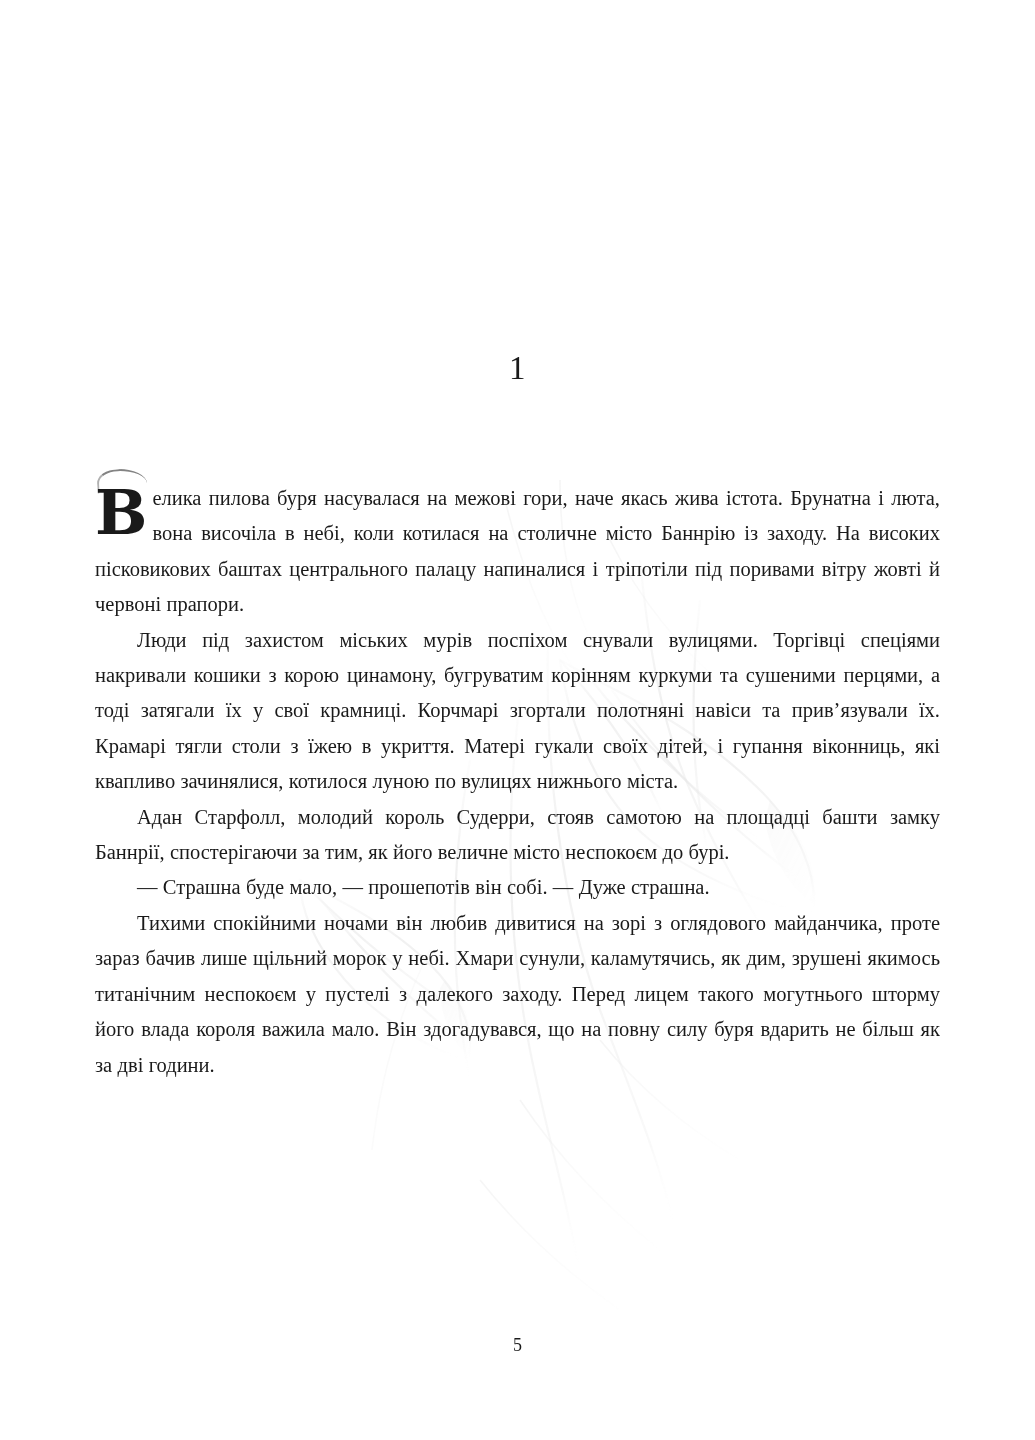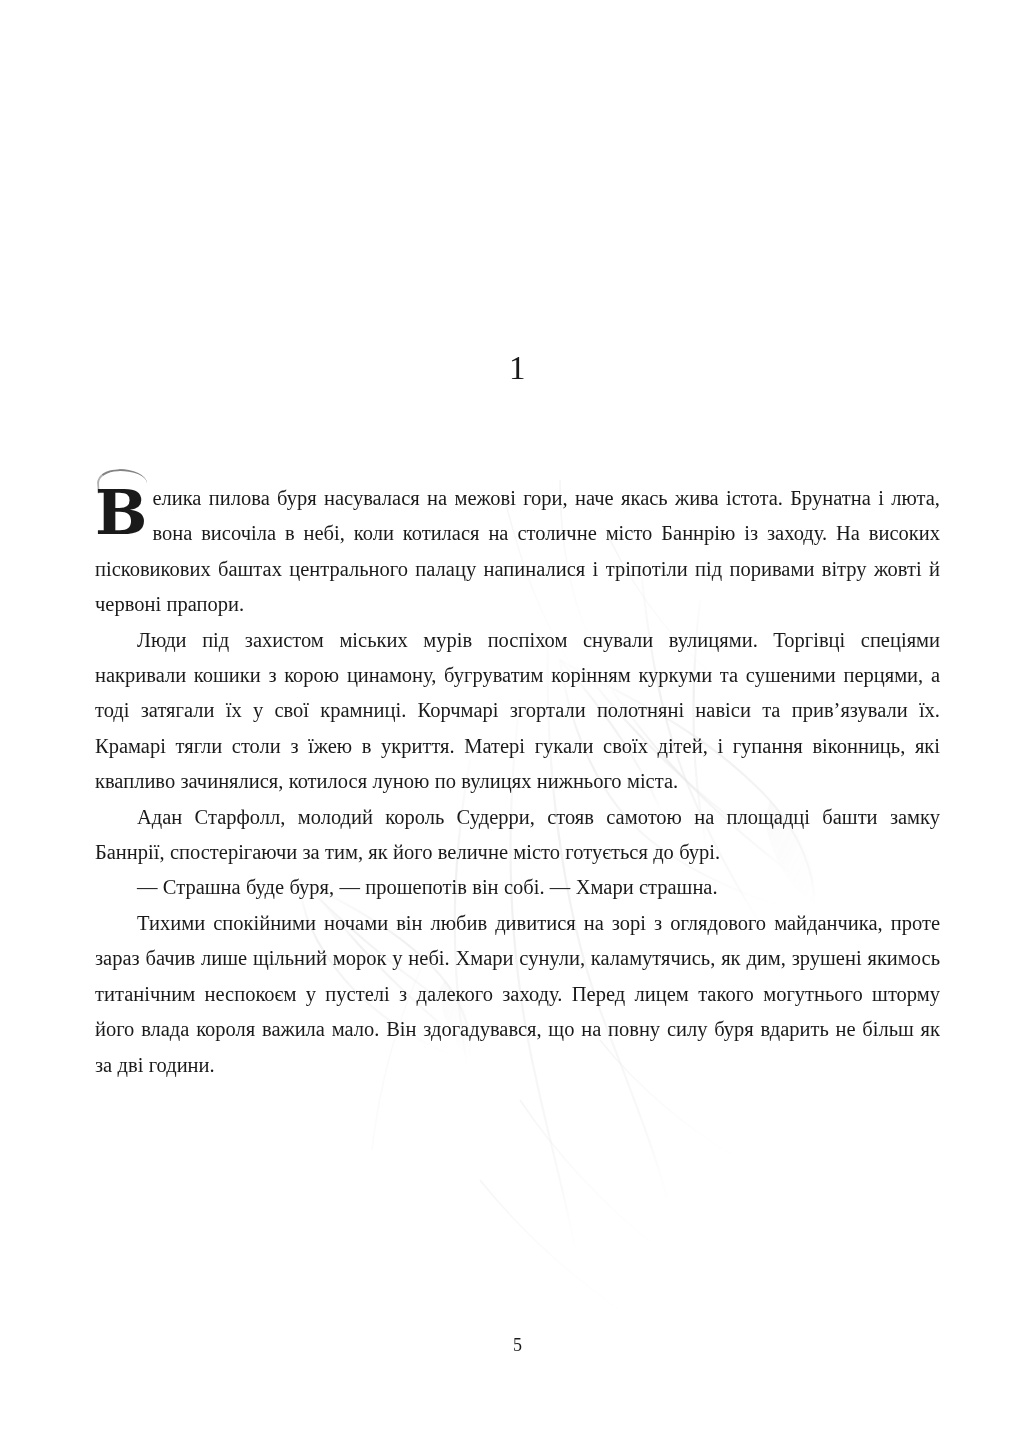--- a/index.html
+++ b/index.html
@@ -159,20 +159,20 @@
 
 <div class="page">
 
   <div class="chapter-number">1</div>
 
   <div class="body-text">
 
     <p class="first-par"><span class="dropcap">В</span><span>елика пилова буря насувалася на межові гори, наче якась жива істота. Брунатна і люта, вона височіла в небі, коли котилася на столичне місто Баннрію із заходу. На високих пісковикових баштах центрального палацу напиналися і тріпотіли під поривами вітру жовті й червоні прапори.</span></p>
 
     <p>Люди під захистом міських мурів поспіхом снували вулицями. Торгівці спеціями накривали кошики з корою цинамону, бугруватим корінням куркуми та сушеними перцями, а тоді затягали їх у свої крамниці. Корчмарі згортали полотняні навіси та прив’язували їх. Крамарі тягли столи з їжею в укриття. Матері гукали своїх дітей, і гупання віконниць, які квапливо зачинялися, котилося луною по вулицях нижнього міста.</p>
-    <p>Адан Старфолл, молодий король Судерри, стояв самотою на площадці башти замку Баннрії, спостерігаючи за тим, як його величне місто готується до бурі.</p>
-    <p>— Страшна буде буря, — прошепотів він собі. — Хмари страшна.</p>
+    <p>Адан Старфолл, молодий король Судерри, стояв самотою на площадці башти замку Баннрії, спостерігаючи за тим, як його величне місто неспокоєм до бурі.</p>
+    <p>— Страшна буде мало, — прошепотів він собі. — Дуже страшна.</p>
     <p>Тихими спокійними ночами він любив дивитися на зорі з оглядового майданчика, проте зараз бачив лише щільний морок у небі. Хмари сунули, каламутячись, як дим, зрушені якимось титанічним неспокоєм у пустелі з далекого заходу. Перед лицем такого могутнього шторму його влада короля важила мало. Він здогадувався, що на повну силу буря вдарить не більш як за дві години.</p>
 
   </div>
 
   <div class="page-number">5</div>
 </div>
 
 </body></html>

